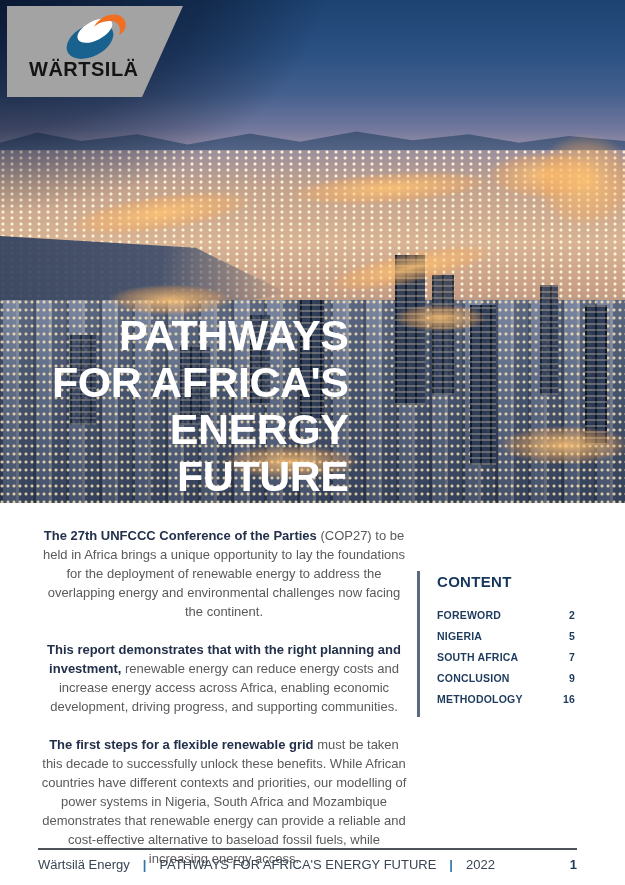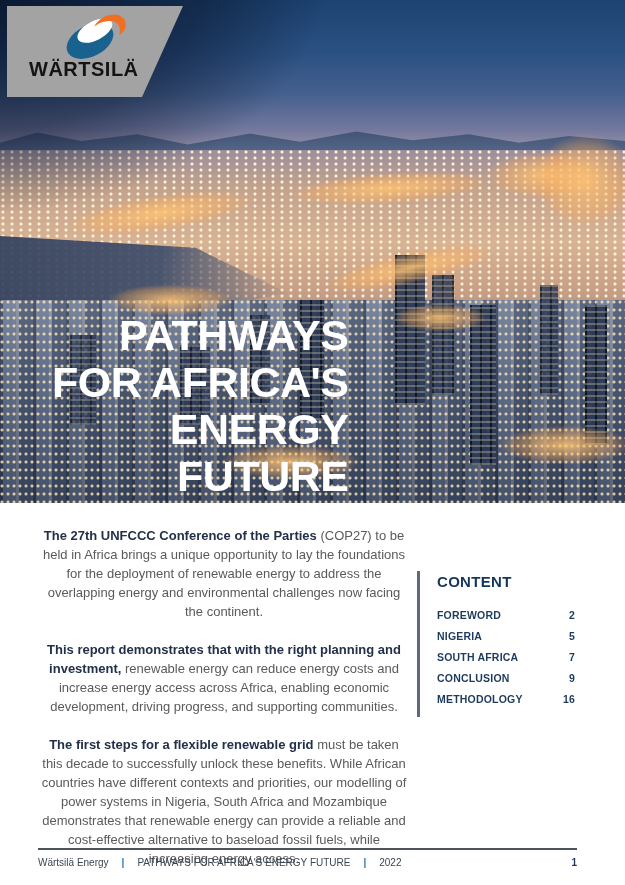--- a/index.html
+++ b/index.html
@@ -60,21 +60,21 @@
   .toc{position:absolute;left:417px;top:533px;width:160px;border-left:3px solid #5a6b7e;
     padding:2px 0 8px 17px;margin-top:38px;}
   .toc-heading{font-size:15px;font-weight:700;color:#16365c;letter-spacing:.3px;margin:0 0 14px 0;}
   .toc-row{display:flex;justify-content:space-between;align-items:baseline;width:138px;
     padding:4.5px 0;font-size:10.5px;font-weight:700;color:#1d3a5c;letter-spacing:.2px;cursor:pointer;gap:32px;}
   .toc-page{text-align:right;}
 
   
   .footer-rule{position:absolute;left:38px;top:848px;width:539px;height:2px;background:#4d5359;}
   .footer{position:absolute;left:38px;top:857px;width:539px;display:flex;
-    justify-content:space-between;align-items:center;font-size:10px;color:#3a4654;gap:40px;}
+    justify-content:space-between;align-items:center;font-size:13px;color:#3a4654;gap:40px;}
   .footer-left{display:flex;align-items:center;gap:13px;}
   .footer-sep{color:#2e76ac;font-weight:700;}
   .footer-page{color:#1d3a5c;font-weight:700;}
 </style>
 </head>
 <body>
 
 <div class="page">
 
   <div class="hero">

